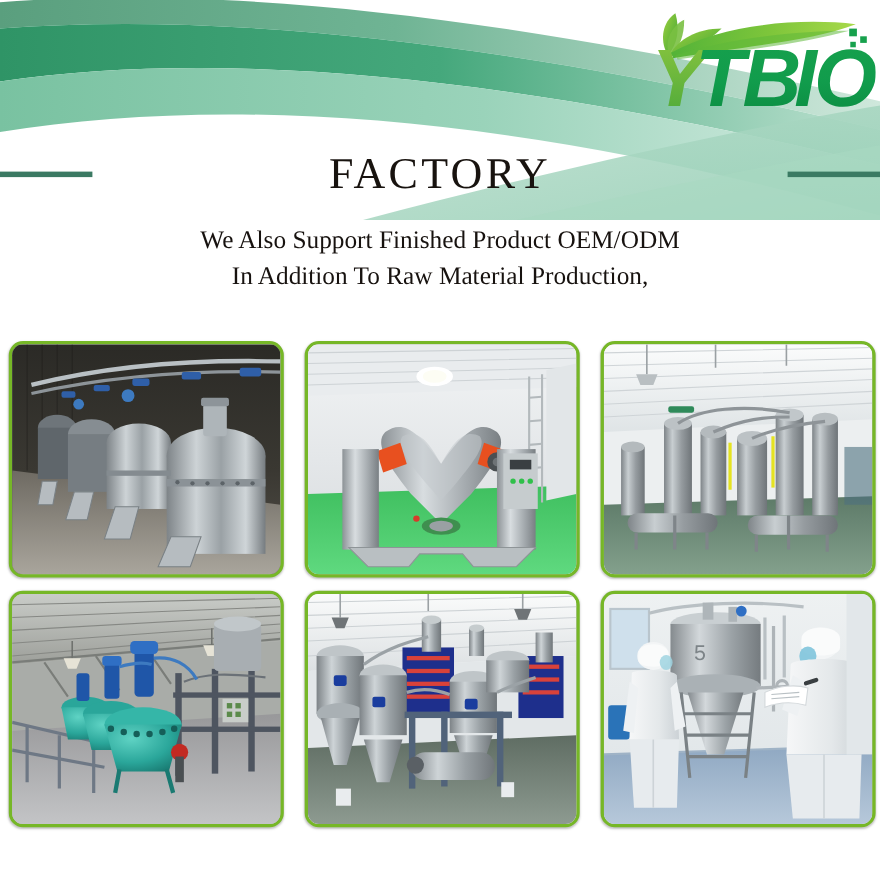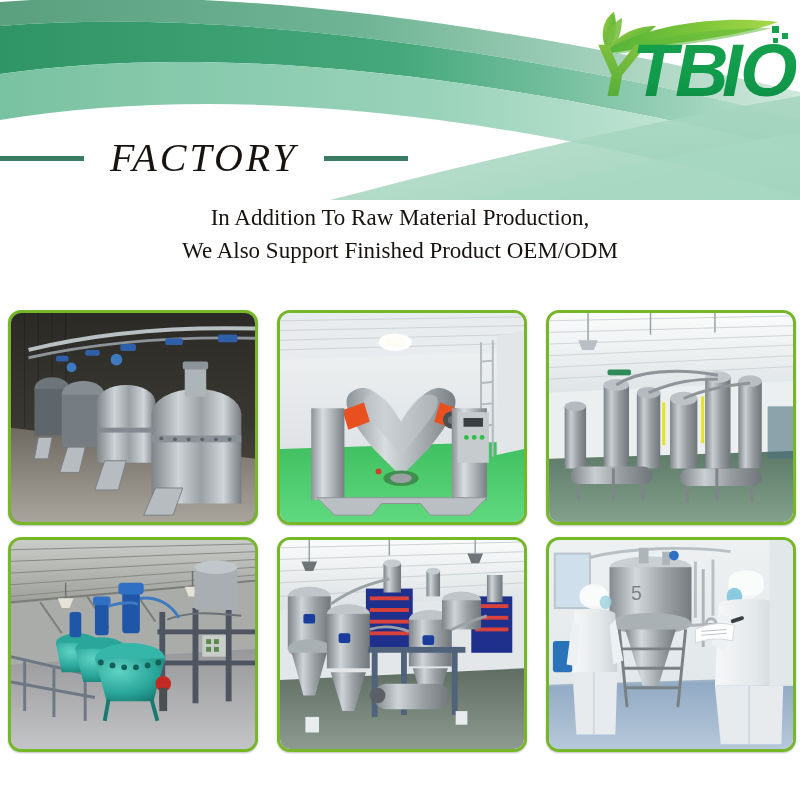--- a/index.html
+++ b/index.html
@@ -15,21 +15,21 @@
   
   .banner { position:absolute; top:0; left:0; width:800px; height:200px; overflow:hidden; }
   .banner svg { display:block; }
 
   
   .logo { position:absolute; top:8px; left:586px; width:210px; height:92px; }
   .logo svg { display:block; }
 
   
   .title-block { position:absolute; top:132px; left:0; width:800px; text-align:center; }
-  .title-row { display:flex; align-items:center; justify-content:flex-start; gap:26px; height:52px;font-style:italic; }
+  .title-row { display:flex; align-items:center; justify-content:space-between; gap:26px; height:52px; }
   .rule { width:84px; height:5px; background:#3b7a63; flex:0 0 auto; }
   .page-title {
     font-family:"Liberation Serif", serif;
     font-size:40px;
     letter-spacing:3px;
     color:#18130f;
     font-weight:400;
     line-height:1;
     white-space:nowrap;
   }
@@ -152,22 +152,22 @@
     </svg>
   </div>
 
   <div class="title-block">
     <div class="title-row">
       <span class="rule"></span>
       <span class="page-title">FACTORY</span>
       <span class="rule"></span>
     </div>
     <div class="subtitle">
+      <span class="ln">We Also Support Finished Product OEM/ODM</span>
       <span class="ln">In Addition To Raw Material Production,</span>
-      <span class="ln">We Also Support Finished Product OEM/ODM</span>
     </div>
   </div>
 
   <div class="grid">
 
     <div class="photo">
       <svg viewBox="0 0 250 215" preserveAspectRatio="none">
         <defs>
           <linearGradient id="p1bg" x1="0" y1="0" x2="0" y2="1">
             <stop offset="0" stop-color="#2b2a26"></stop>

